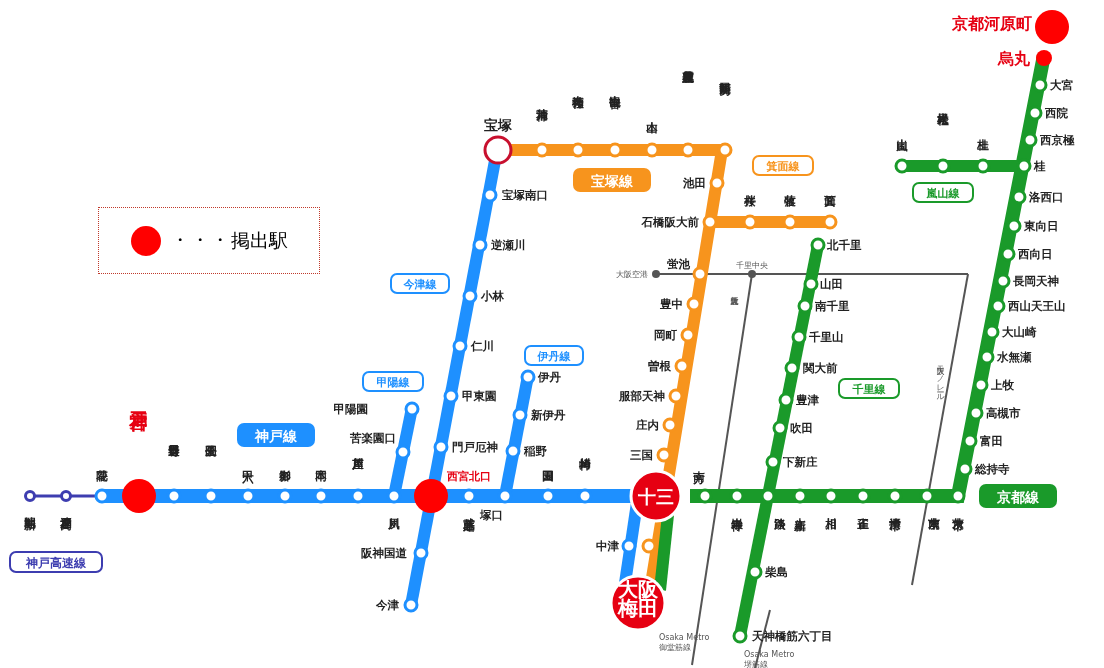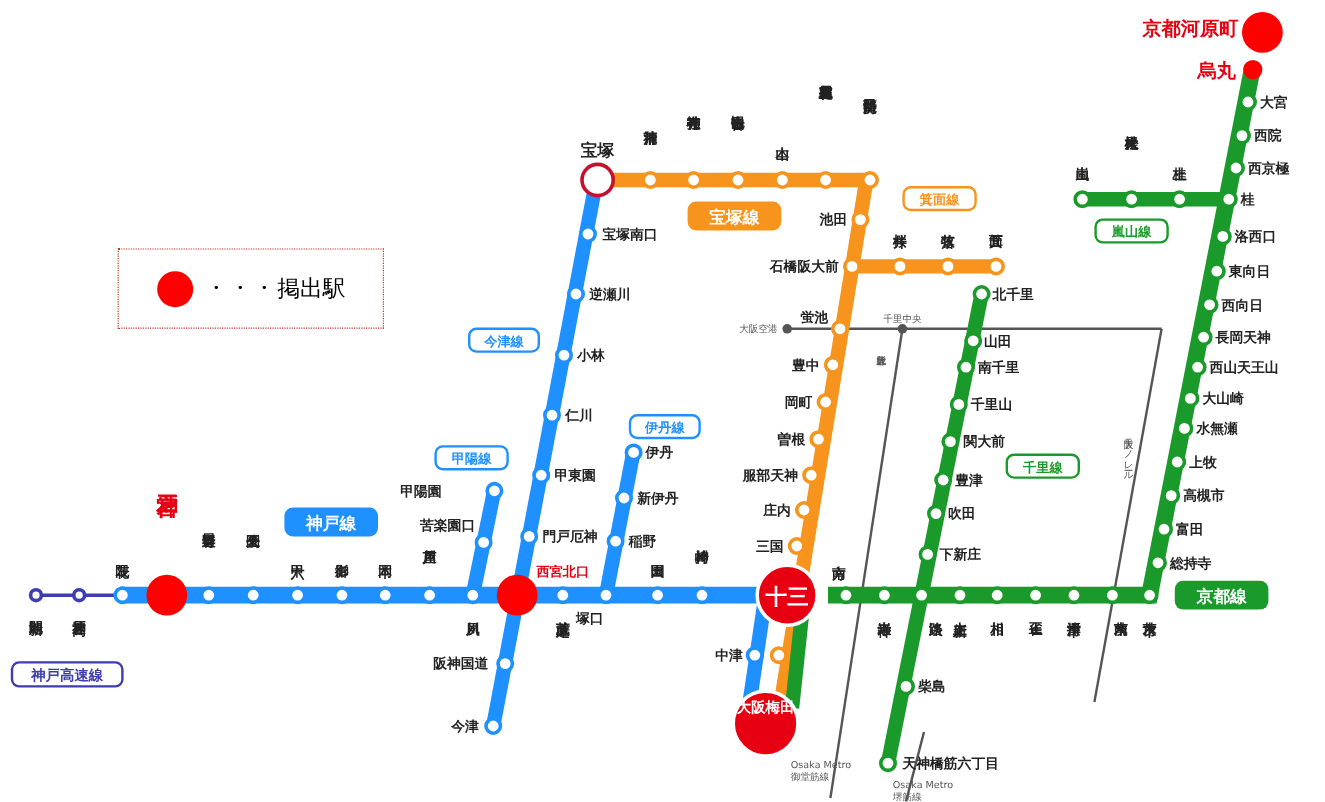--- a/index.html
+++ b/index.html
@@ -180,21 +180,21 @@
 
   <g font-family="DejaVu Sans, sans-serif" font-weight="bold">
     <text x="139" y="398" font-size="18" fill="#e60012" text-anchor="middle" writing-mode="tb" style="writing-mode:vertical-rl;">神戸三宮</text>
     <text x="447" y="480" font-size="11" fill="#e60012">西宮北口</text>
     <text x="656" y="503" font-size="18" fill="#fff" text-anchor="middle">十三</text>
     <text x="1032" y="29" font-size="16" fill="#e60012" text-anchor="end">京都河原町</text>
     <text x="1030" y="64" font-size="16" fill="#e60012" text-anchor="end">烏丸</text>
     <text x="498" y="130" font-size="14" fill="#222" text-anchor="middle">宝塚</text>
   </g>
   <foreignObject x="612" y="580" width="52" height="46">
-    <div xmlns="http://www.w3.org/1999/xhtml" style="font-family:'DejaVu Sans',sans-serif;font-weight:bold;font-size:12px;line-height:19px;color:#fff;text-align:center;width:52px;word-break:break-all;">大阪梅田</div>
+    <div xmlns="http://www.w3.org/1999/xhtml" style="font-family:'DejaVu Sans',sans-serif;font-weight:bold;font-size:20px;line-height:19px;color:#fff;text-align:center;width:52px;word-break:break-all;">大阪梅田</div>
   </foreignObject>
 
   <g class="lbl">
     <text x="368" y="413" text-anchor="end" class="lbl">甲陽園</text>
     <text x="396" y="442" text-anchor="end" class="lbl">苦楽園口</text>
     <text x="502" y="199" class="lbl">宝塚南口</text>
     <text x="491" y="249" class="lbl">逆瀬川</text>
     <text x="481" y="300" class="lbl">小林</text>
     <text x="471" y="350" class="lbl">仁川</text>
     <text x="462" y="400" class="lbl">甲東園</text>

